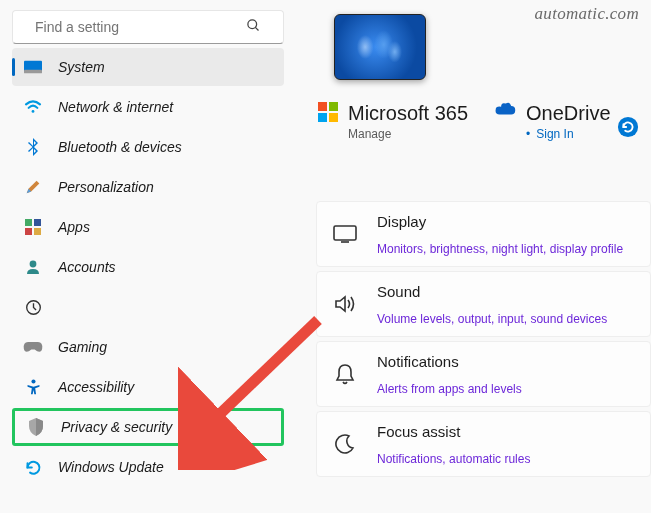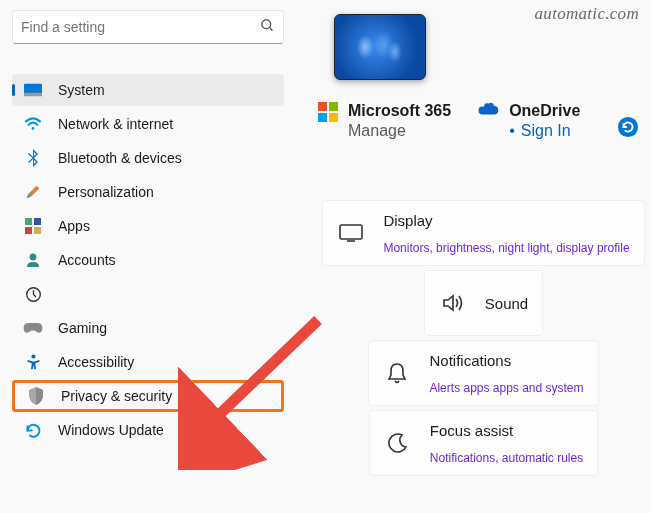--- a/index.html
+++ b/index.html
@@ -22,40 +22,41 @@
       flex-direction: column;
     }
     .search {
       display: flex;
       align-items: center;
       background: #fff;
       border: 1px solid #e6e6e6;
       border-bottom: 1px solid #9a9a9a;
       border-radius: 4px;
       height: 34px;
-      padding: 0 8px;
-      margin-bottom: 30px;
+      padding: 0 22px;
+      margin-bottom: 4px;
     }
     .search input {
       border: none;
       outline: none;
       flex: 1;
       font-size: 14px;
       color: #5a5a5a;
       background: transparent;
     }
     .sidebar-list { display: flex; flex-direction: column; gap: 2px; }
     .sidebar-item {
       display: flex;
       align-items: center;
-      height: 32px;
+      height: 38px;
       border-radius: 4px;
       padding: 0 10px 0 10px;
       cursor: pointer;
       position: relative;
+      font-style: italic;
     }
     .sidebar-item.active { background: #eaeaea; }
     .sidebar-item.active::before {
       content: "";
       position: absolute;
       left: 0;
       top: 10px;
       bottom: 10px;
       width: 3px;
       background: #0067c0;
@@ -65,21 +66,21 @@
       width: 22px;
       height: 22px;
       display: flex;
       align-items: center;
       justify-content: center;
       margin-right: 14px;
       flex-shrink: 0;
     }
     .sidebar-item .label { font-size: 14px; }
     .highlight-box {
-      border: 3px solid #f97316;
+      border: 3px solid #22c55e;
       border-radius: 3px;
     }
     .main {
       flex: 1;
       padding: 14px 0 0 26px;
       background: #f9f9f9;
       position: relative;
     }
     .user-thumb {
       width: 92px;
@@ -117,37 +118,36 @@
     .ms-logo {
       width: 20px; height: 20px;
       display: grid;
       grid-template: 1fr 1fr / 1fr 1fr;
       gap: 2px;
     }
     .ms-logo span:nth-child(1){background:#f25022}
     .ms-logo span:nth-child(2){background:#7fba00}
     .ms-logo span:nth-child(3){background:#00a4ef}
     .ms-logo span:nth-child(4){background:#ffb900}
-    .account-text .title { font-weight: 700; font-size: 16px; text-align: right; }
-    .account-text .sub { font-size: 16px; color: #5a5a5a; margin-top: 2px; }
+    .account-text .title { font-weight: 400; font-size: 20px; text-align: right; }
+    .account-text .sub { font-size: 12px; color: #5a5a5a; margin-top: 2px; }
     .account-text .sub.link { color: #0067c0; }
     .account-text .sub.link::before {
       content: "•"; color: #0067c0; margin-right: 6px;
     }
     .sync-icon {
       position: absolute;
       right: 12px;
       top: 116px;
     }
     .settings-list {
       margin-top: 60px;
       display: flex;
       flex-direction: column;
       gap: 4px;
-      align-items: center;
     }
     .setting-card {
       background: #fdfdfd;
       border: 1px solid #eee;
       border-radius: 4px;
       height: 66px;
       display: flex;
       align-items: center;
       padding: 0 14px;
       cursor: pointer;
@@ -360,33 +360,34 @@
       <div class="setting-card">
         <span class="cicon">
           <svg width="24" height="20" viewBox="0 0 24 20" fill="none" stroke="#333" stroke-width="1.6">
               <path d="M3 7 H7 L12 3 V17 L7 13 H3 Z" fill="none"></path>
               <path d="M15 6 Q18 10 15 14"></path>
               <path d="M18 3 Q23 10 18 17"></path>
             </svg>
         </span>
         <div>
           <div class="ctitle">Sound</div>
+          <div class="cdesc">Volume levels, output, input, sound devices</div>
         </div>
       </div>
 
       <div class="setting-card">
         <span class="cicon">
           <svg width="20" height="22" viewBox="0 0 20 22" fill="none" stroke="#333" stroke-width="1.6">
               <path d="M10 2 Q4 2 4 9 V13 L2 17 H18 L16 13 V9 Q16 2 10 2 Z"></path>
               <path d="M8 19 Q10 22 12 19"></path>
             </svg>
         </span>
         <div>
           <div class="ctitle">Notifications</div>
-          <div class="cdesc">Alerts apps apps and system</div>
+          <div class="cdesc">Alerts from apps and levels</div>
         </div>
       </div>
 
       <div class="setting-card">
         <span class="cicon">
           <svg width="20" height="20" viewBox="0 0 20 20" fill="none" stroke="#333" stroke-width="1.6">
               <path d="M14 2 A9 9 0 1 0 18 14 A7 7 0 0 1 14 2 Z"></path>
             </svg>
         </span>
         <div>

